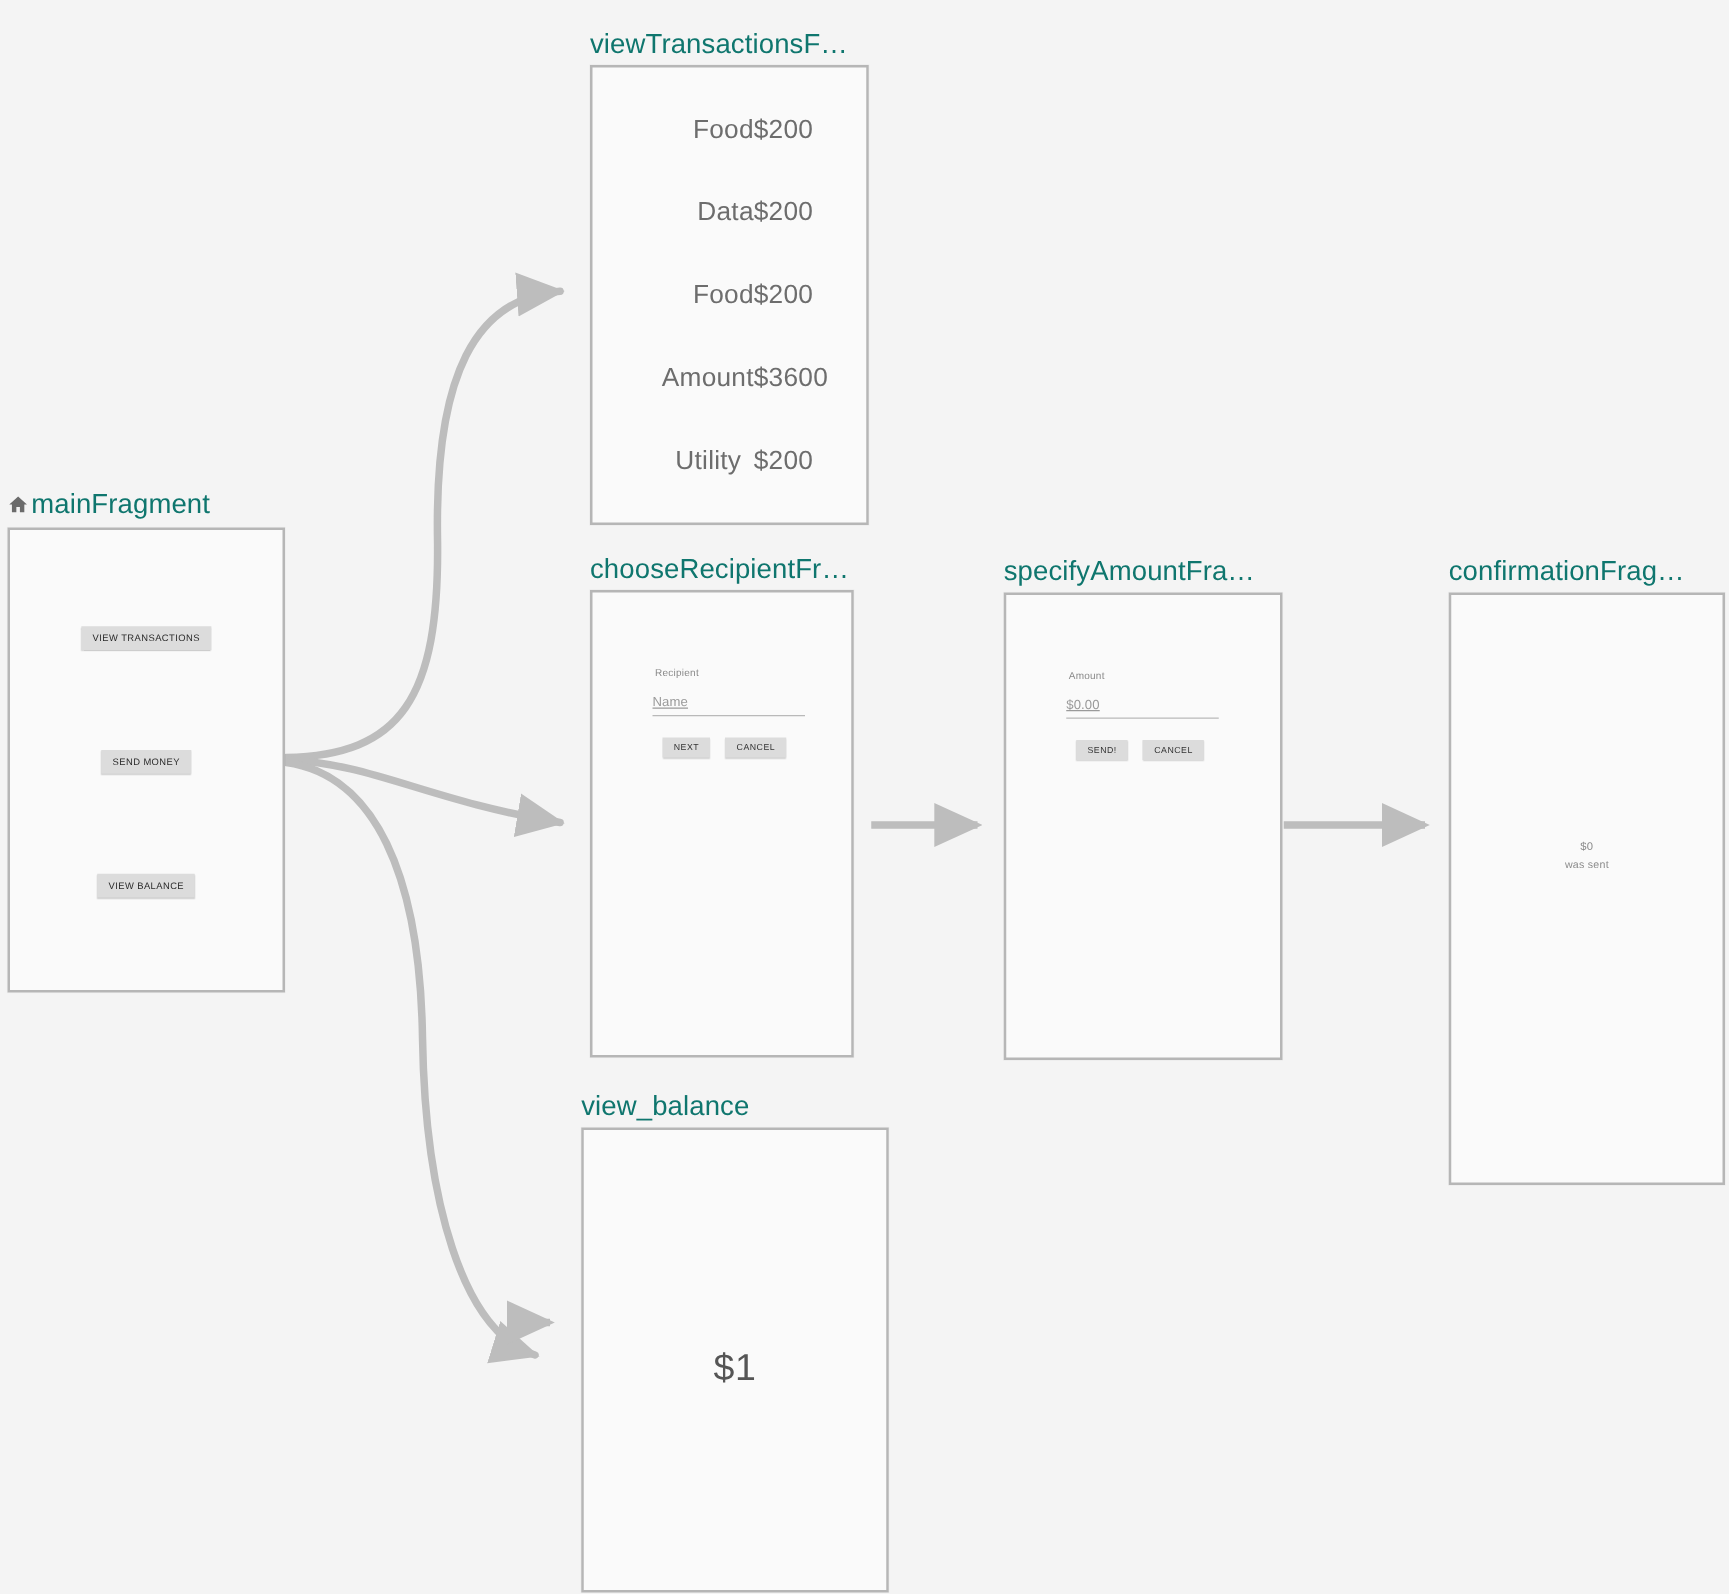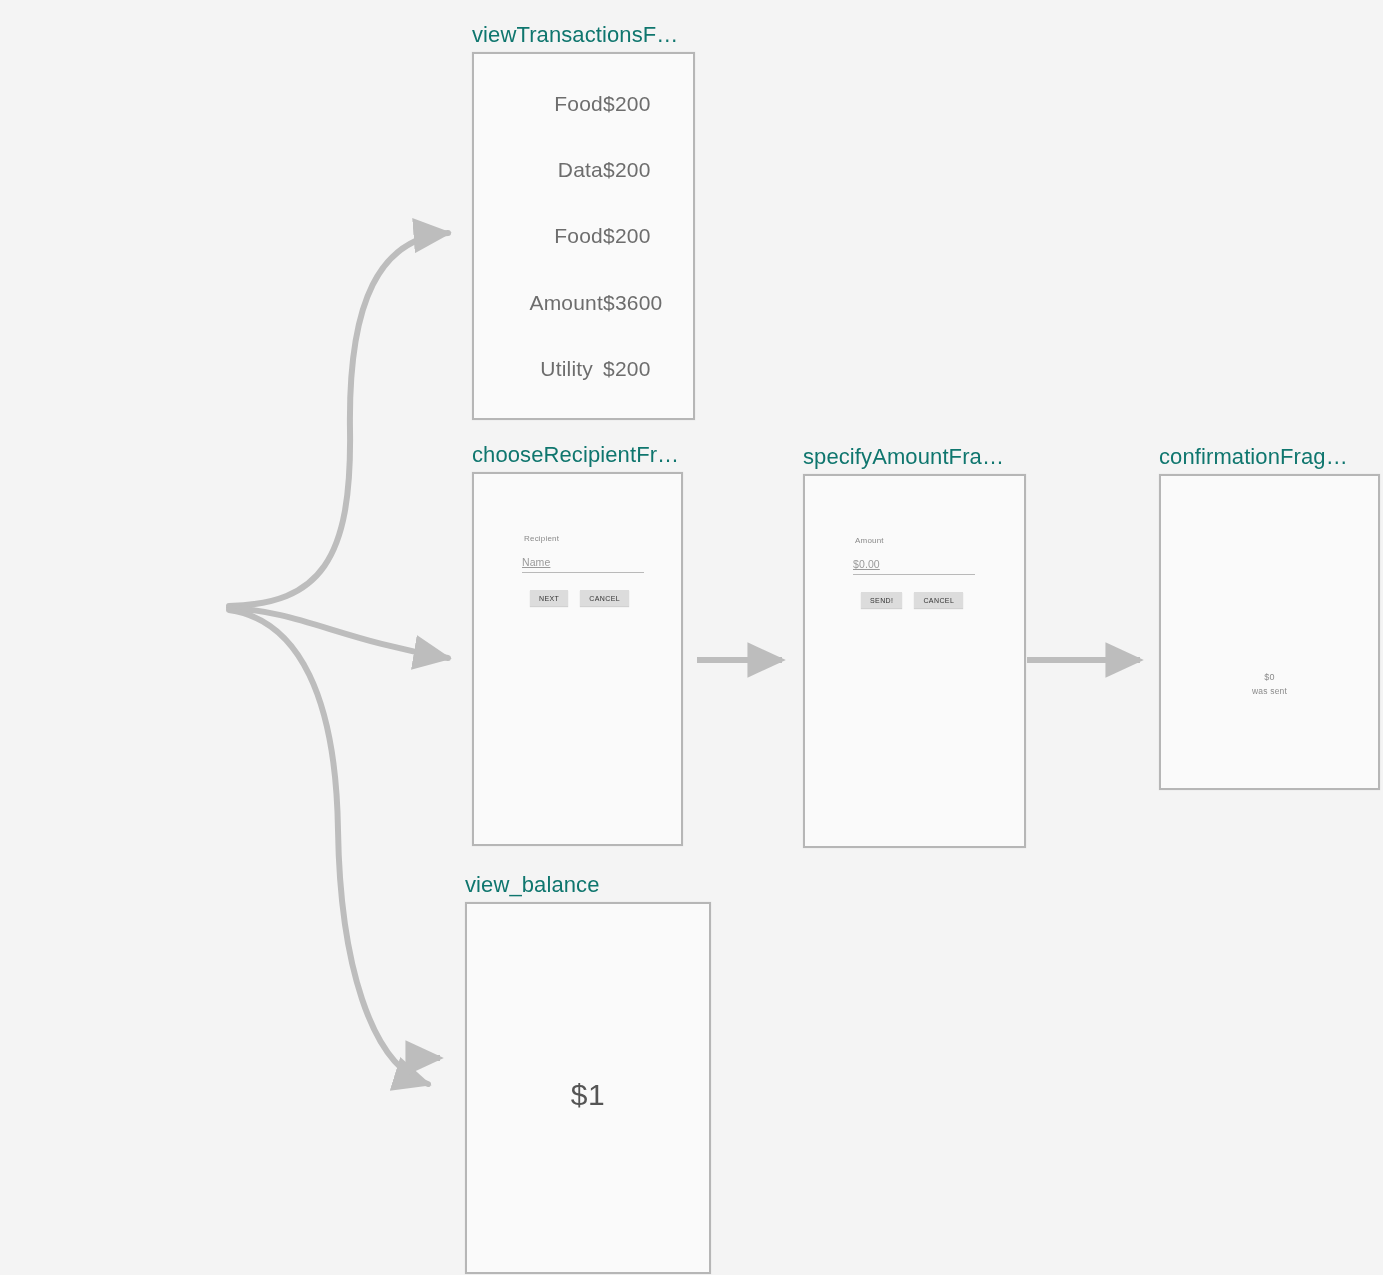--- a/index.html
+++ b/index.html
@@ -150,20 +150,35 @@
 
     <path d="M 229,610 C 300,620 336,700 338,830 C 340,960 370,1066 428,1084" fill="none" stroke="#bdbdbd" stroke-width="6" stroke-linecap="round" marker-end="url(#arrow)"></path>
 
     <path d="M 427,1058 L 440,1058" fill="none" stroke="#bdbdbd" stroke-width="6" stroke-linecap="butt" marker-end="url(#arrow)"></path>
 
     <path d="M 697,660 L 782,660" fill="none" stroke="#bdbdbd" stroke-width="6" stroke-linecap="butt" marker-end="url(#arrow)"></path>
 
     <path d="M 1027,660 L 1140,660" fill="none" stroke="#bdbdbd" stroke-width="6" stroke-linecap="butt" marker-end="url(#arrow)"></path>
   </svg>
 
+  <div class="node" style="left:6px;top:422px;width:222px;height:372px;">
+    <div class="node-title">
+      <span class="home-icon">
+        <svg width="17" height="17" viewBox="0 0 24 24" aria-hidden="true">
+          <path fill="#6b6b6b" d="M12 3 L22 12 h-3 v9 h-5 v-6 h-4 v6 H5 v-9 H2 Z"></path>
+        </svg>
+      </span><span>mainFragment</span>
+    </div>
+    <div class="frame"></div>
+    <div class="preview">
+      <button class="mfbtn" style="top:79px;">VIEW TRANSACTIONS</button>
+      <button class="mfbtn" style="top:178px;">SEND MONEY</button>
+      <button class="mfbtn" style="top:277px;">VIEW BALANCE</button>
+    </div>
+  </div>
 
   <div class="node" style="left:472px;top:52px;width:223px;height:368px;">
     <div class="node-title">viewTransactionsF…</div>
     <div class="frame"></div>
     <div class="preview">
       <div class="txrow" style="top:40px;">
         <span class="tx-name">Food</span>
         <span class="tx-amt">$200</span>
       </div>
       <div class="txrow" style="top:106px;">
@@ -204,21 +219,21 @@
     <div class="preview">
       <div class="form-label">Amount</div>
       <div class="form-input">$0.00</div>
       <div class="form-btns">
         <button class="fbtn">SEND!</button>
         <button class="fbtn">CANCEL</button>
       </div>
     </div>
   </div>
 
-  <div class="node" style="left:1159px;top:474px;width:221px;height:316px;">
+  <div class="node" style="left:1159px;top:474px;width:221px;height:474px;">
     <div class="node-title">confirmationFrag…</div>
     <div class="frame"></div>
     <div class="preview">
       <div class="conf-wrap">
         <div class="conf-amount">$0</div>
         <div class="conf-sub">was sent</div>
       </div>
     </div>
   </div>
 

